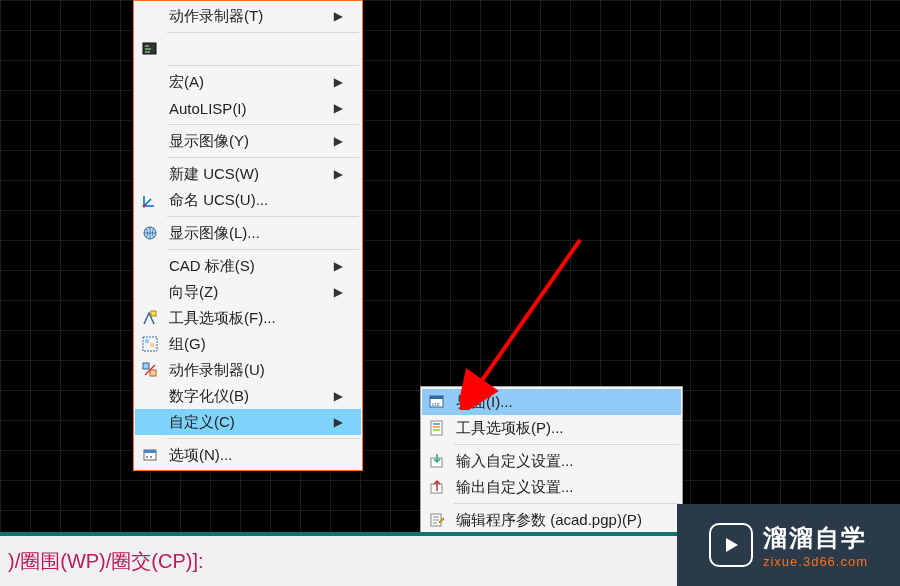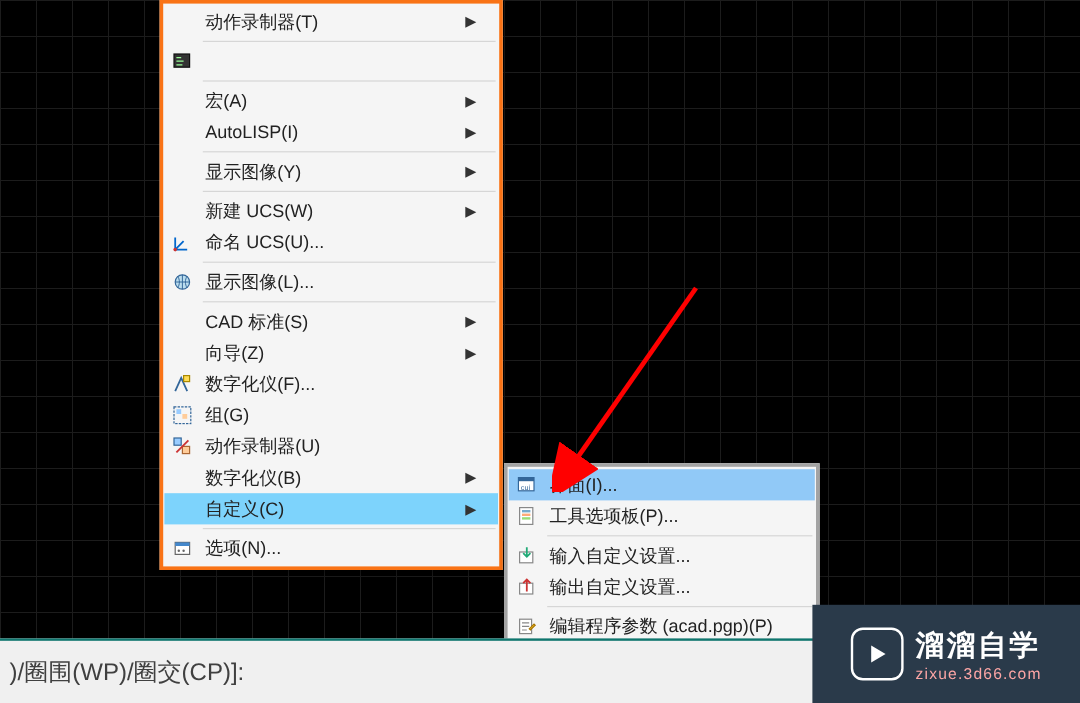--- a/index.html
+++ b/index.html
@@ -11,35 +11,35 @@
   position: absolute; inset: 0; background-color: #000;
   background-image:
     linear-gradient(to right, #1c1c1c 1px, transparent 1px),
     linear-gradient(to bottom, #1c1c1c 1px, transparent 1px);
   background-size: 30px 30px;
 }
 
 
 .command-bar {
   position: absolute; left: 0; right: 0; bottom: 0; height: 54px;
-  background: #f0f0f0; border-top: 2px solid #0f766e;
+  background: #f0f0f0; border-top: 4px solid #0f766e;
   display: flex; align-items: center; padding: 12px 8px;
-  font-size: 20px; color: #404040;
+  font-size: 20px; color: #be185d;
 }
 
 
 .menu {
-  position: absolute; top: 0; left: 133px; width: 286px;
-  background: #f5f5f5; border: 3px solid #f97316;
+  position: absolute; top: 0; left: 133px; width: 230px;
+  background: #f5f5f5; border: 1px solid #f97316;
   box-shadow: 2px 3px 6px rgba(0,0,0,0.35);
   font-size: 15px; color: #222;
 }
 .submenu {
   position: absolute; top: 386px; left: 420px; width: 263px;
-  background: #f5f5f5; border: 3px solid #a3a3a3;
+  background: #f5f5f5; border: 1px solid #a3a3a3;
   box-shadow: 2px 3px 6px rgba(0,0,0,0.35);
   font-size: 15px; color: #222;
 }
 .menu-inner { padding: 2px 1px; }
 .menu-item {
   display: flex; align-items: center; height: 26px;
   padding-right: 18px; cursor: default;
 }
 .menu-item .icon-slot {
   width: 30px; height: 26px; display: flex; align-items: center; justify-content: center;
@@ -64,21 +64,21 @@
   position: absolute; right: 0; bottom: 0; width: 223px; height: 82px;
   background: #2a3a4a; display: flex; align-items: center; justify-content: center;
   gap: 10px; color: #fff;
 }
 .logo-box .play {
   width: 44px; height: 44px; border: 2px solid #fff; border-radius: 10px;
   display: flex; align-items: center; justify-content: center;
 }
 .logo-box .txt { display: flex; flex-direction: column; }
 .logo-box .txt-main { font-size: 24px; font-weight: 600; letter-spacing: 2px; }
-.logo-box .txt-sub { font-size: 13px; color: #fca5a5; letter-spacing: 1px; }
+.logo-box .txt-sub { font-size: 13px; color: #f97316; letter-spacing: 1px; }
 </style>
 </head>
 <body>
 
 <div class="canvas-area"></div>
 
 <div class="menu">
   <div class="menu-inner" id="main-menu-list">
       <div class="menu-item">
         <span class="icon-slot"></span>
@@ -147,21 +147,21 @@
         <span class="label">向导(Z)</span>
         <span class="arrow">▶</span>
       </div>
       <div class="menu-item">
         <span class="icon-slot">
           <svg width="16" height="16">
             <path d="M2 14 L7 3 L12 14" stroke="#369" fill="none" stroke-width="1.5"></path>
             <rect x="9" y="1" width="5" height="5" fill="#fd5" stroke="#a80"></rect>
           </svg>
         </span>
-        <span class="label">数字化仪(F)...</span>
+        <span class="label">工具选项板(F)...</span>
       </div>
       <div class="menu-item">
         <span class="icon-slot">
           <svg width="16" height="16">
             <rect x="1" y="1" width="14" height="14" stroke="#369" fill="none" stroke-dasharray="2 1"></rect>
             <rect x="3" y="3" width="4" height="4" fill="#9cf"></rect>
             <rect x="8" y="7" width="4" height="4" fill="#fc9"></rect>
           </svg>
         </span>
         <span class="label">组(G)</span>

